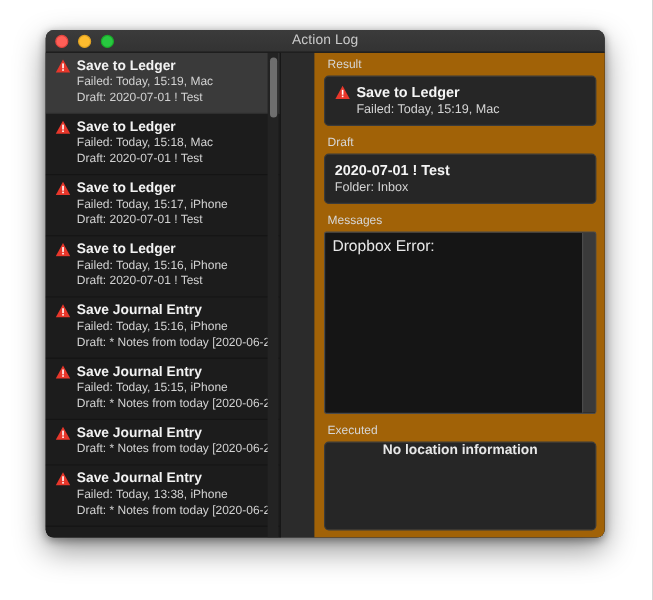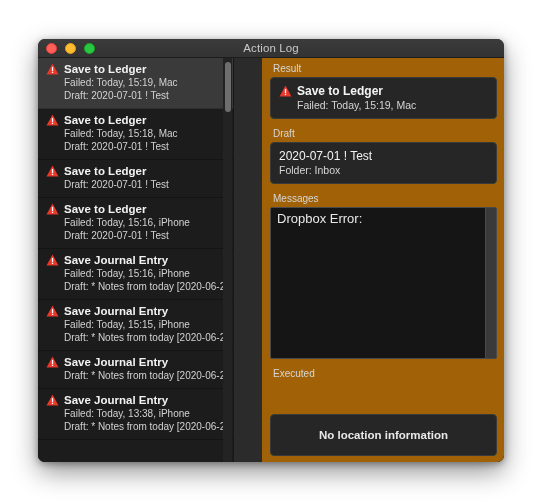--- a/index.html
+++ b/index.html
@@ -13,21 +13,21 @@
   body {
     background: #ffffff;
     font-family: "Liberation Sans", sans-serif;
     -webkit-font-smoothing: antialiased;
   }
 
   
   #window {
     position: absolute;
     left: 38px;
-    top: 39px;
+    top: 25px;
     width: 466px;
     height: 423px;
     background: #2b2b2b;
     border-radius: 7px;
     box-shadow: 0 10px 26px rgba(0,0,0,0.42),
                 0 2px 7px rgba(0,0,0,0.35);
     overflow: hidden;
     display: flex;
     flex-direction: column;
   }
@@ -176,21 +176,21 @@
     font-size: 10.5px;
     color: #d4d4d4;
     margin-left: 18px;
     margin-top: 1px;
   }
 
   
   #draft-box { padding: 6px 8px 7px 8px; margin-bottom: 9px; }
   #draft-title {
     font-size: 12px;
-    font-weight: normal;
+    font-weight: bold;
     color: #f4f4f4;
     margin-bottom: 1px;
   }
   #draft-folder { font-size: 10.5px; color: #d4d4d4; }
 
   
   #messages-box {
     background: #151515;
     border: 1px solid #4a4a4a;
     border-radius: 2px;
@@ -213,23 +213,21 @@
     height: 100%;
     background: #3a3a3a;
     border-left: 1px solid #4a4a4a;
   }
 
   
   #executed-box {
     flex: 1;
     min-height: 0;
     display: flex;
-    align-items: center;
     justify-content: center;
-    margin-top: 32px;
   }
   #executed-text {
     font-size: 11.5px;
     font-weight: bold;
     color: #e8e8e8;
   }
 </style>
 </head>
 <body>
 
@@ -274,20 +272,21 @@
           </div>
           <div class="log-item">
             <div class="log-head">
               <svg class="warn-icon" viewBox="0 0 14 13">
                 <path d="M7 0.6 L13.5 12.4 L0.5 12.4 Z" fill="#e8372b"></path>
                 <rect x="6.3" y="4.2" width="1.45" height="4.4" fill="#ffffff"></rect>
                 <rect x="6.3" y="9.4" width="1.45" height="1.45" fill="#ffffff"></rect>
               </svg>
               <span class="log-title">Save to Ledger</span>
             </div>
+            <div class="log-sub">Failed: Today, 15:17, iPhone</div>
             <div class="log-sub">Draft: 2020-07-01 ! Test</div>
           </div>
           <div class="log-item">
             <div class="log-head">
               <svg class="warn-icon" viewBox="0 0 14 13">
                 <path d="M7 0.6 L13.5 12.4 L0.5 12.4 Z" fill="#e8372b"></path>
                 <rect x="6.3" y="4.2" width="1.45" height="4.4" fill="#ffffff"></rect>
                 <rect x="6.3" y="9.4" width="1.45" height="1.45" fill="#ffffff"></rect>
               </svg>
               <span class="log-title">Save to Ledger</span>

